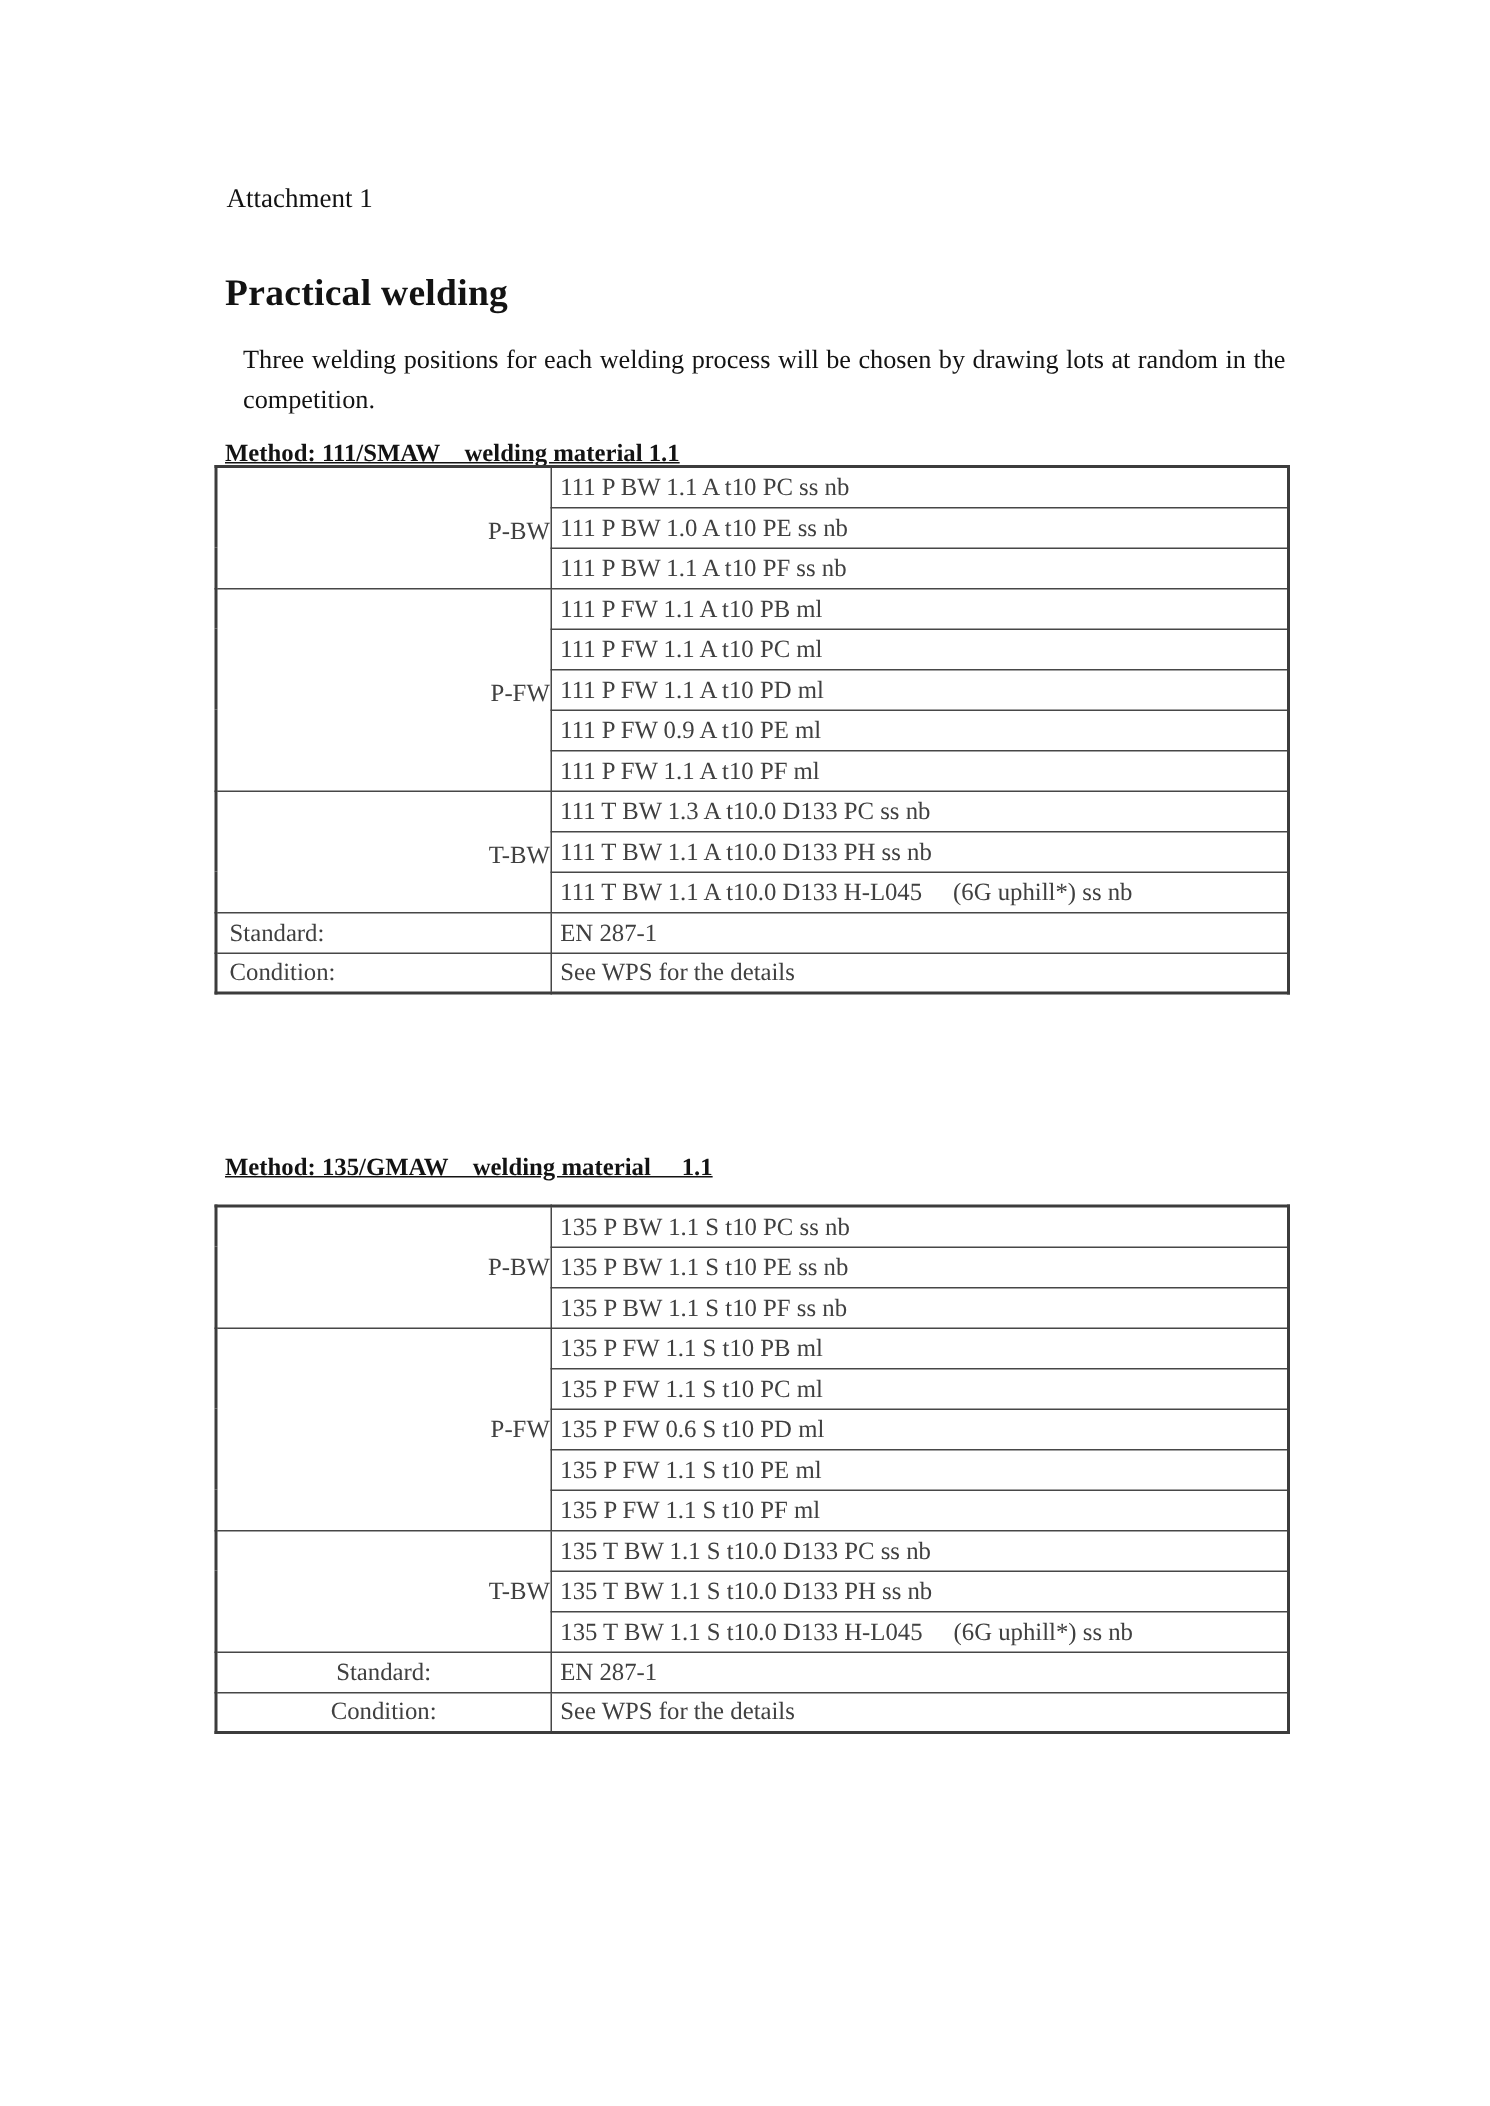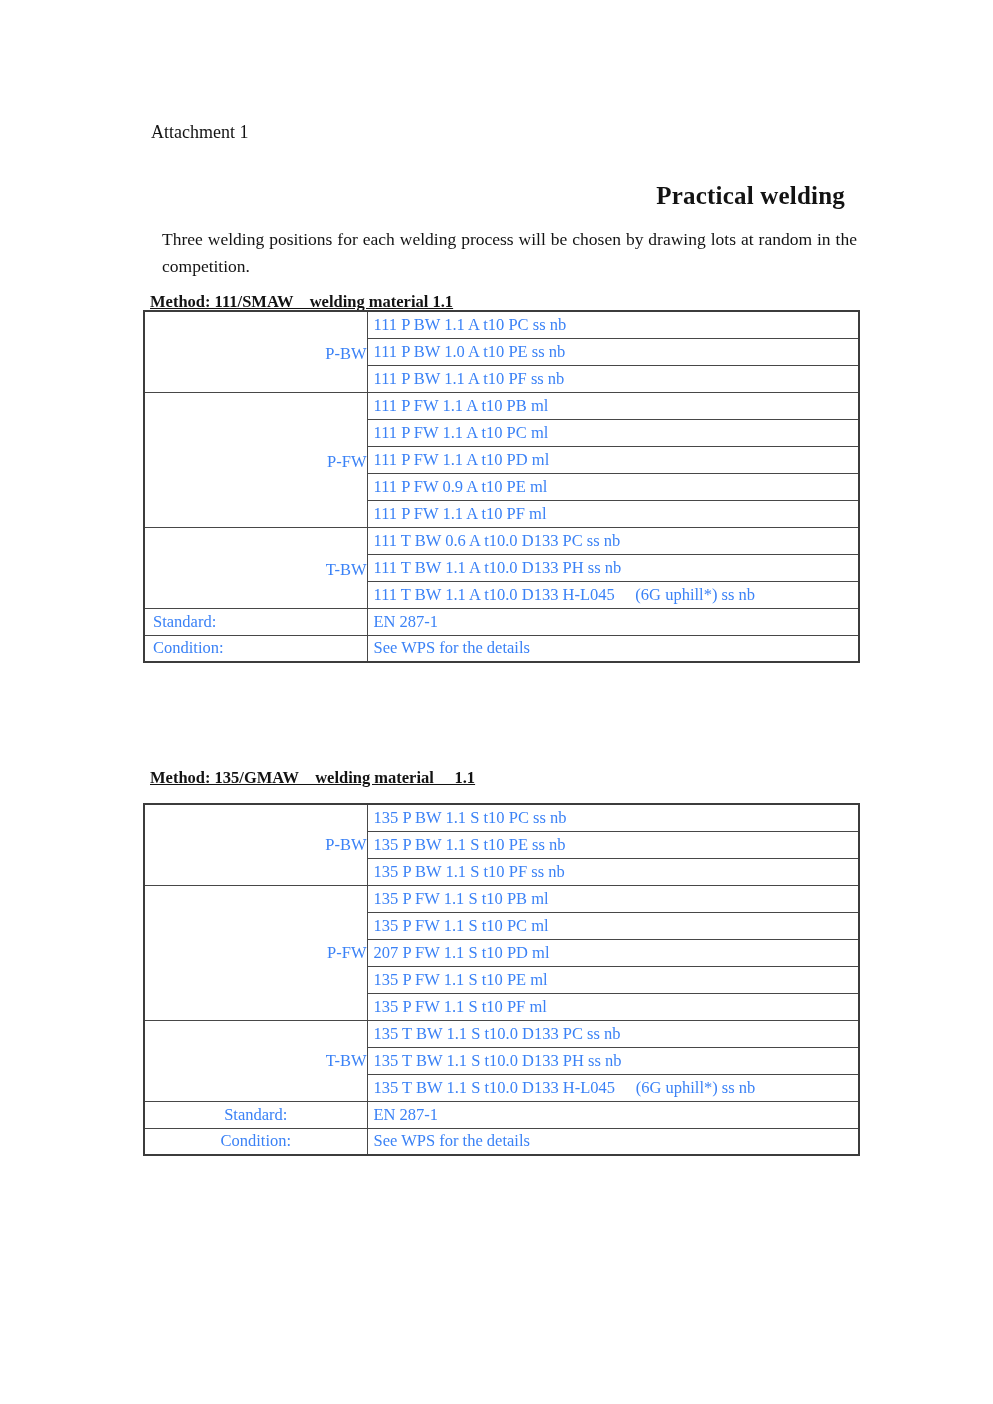--- a/index.html
+++ b/index.html
@@ -17,21 +17,21 @@
     position: absolute;
     left: 151px;
     top: 122px;
     font-size: 18px;
   }
   .doc-title {
     position: absolute;
     left: 150px;
     top: 182px;
     width: 695px;
-    text-align: right;
+    text-align: left;
     font-size: 25px;
     font-weight: bold;
     letter-spacing: 0.2px;
   }
   .intro {
     position: absolute;
     left: 150px;
     top: 226px;
     width: 695px;
     font-size: 17.5px;
@@ -58,21 +58,21 @@
     table-layout: fixed;
     border: 2px solid #3c3c3c;
   }
   .table-1 { top: 310px; }
   .table-2 { top: 803px; }
   table.wtable td {
     border: 1px solid #474747;
     font-size: 16.5px;
     height: 27px;
     vertical-align: middle;
-    color: #3b82f6;
+    color: #404040;
   }
   td.val {
     padding-left: 6px;
     white-space: pre;
     overflow: hidden;
   }
   td.lbl {
     text-align: right;
   }
   td.lbl-top {
@@ -129,21 +129,21 @@
           <td class="val">111 P FW 1.1 A t10 PD ml</td>
         </tr>
       <tr>
           <td class="val">111 P FW 0.9 A t10 PE ml</td>
         </tr>
       <tr>
           <td class="val">111 P FW 1.1 A t10 PF ml</td>
         </tr>
       <tr>
         <td class="lbl lbl-top" rowspan="3">T-BW</td>
-        <td class="val">111 T BW 0.6 A t10.0 D133 PC ss nb</td>
+        <td class="val">111 T BW 1.3 A t10.0 D133 PC ss nb</td>
       </tr>
       <tr>
           <td class="val">111 T BW 1.1 A t10.0 D133 PH ss nb</td>
         </tr>
       <tr>
           <td class="val">111 T BW 1.1 A t10.0 D133 H-L045     (6G uphill*) ss nb</td>
         </tr>
       <tr>
         <td class="meta-left">Standard:</td>
         <td class="val">EN 287-1</td>
@@ -174,21 +174,21 @@
           <td class="val">135 P BW 1.1 S t10 PF ss nb</td>
         </tr>
       <tr>
         <td class="lbl" rowspan="5">P-FW</td>
         <td class="val">135 P FW 1.1 S t10 PB ml</td>
       </tr>
       <tr>
           <td class="val">135 P FW 1.1 S t10 PC ml</td>
         </tr>
       <tr>
-          <td class="val">207 P FW 1.1 S t10 PD ml</td>
+          <td class="val">135 P FW 0.6 S t10 PD ml</td>
         </tr>
       <tr>
           <td class="val">135 P FW 1.1 S t10 PE ml</td>
         </tr>
       <tr>
           <td class="val">135 P FW 1.1 S t10 PF ml</td>
         </tr>
       <tr>
         <td class="lbl" rowspan="3">T-BW</td>
         <td class="val">135 T BW 1.1 S t10.0 D133 PC ss nb</td>

